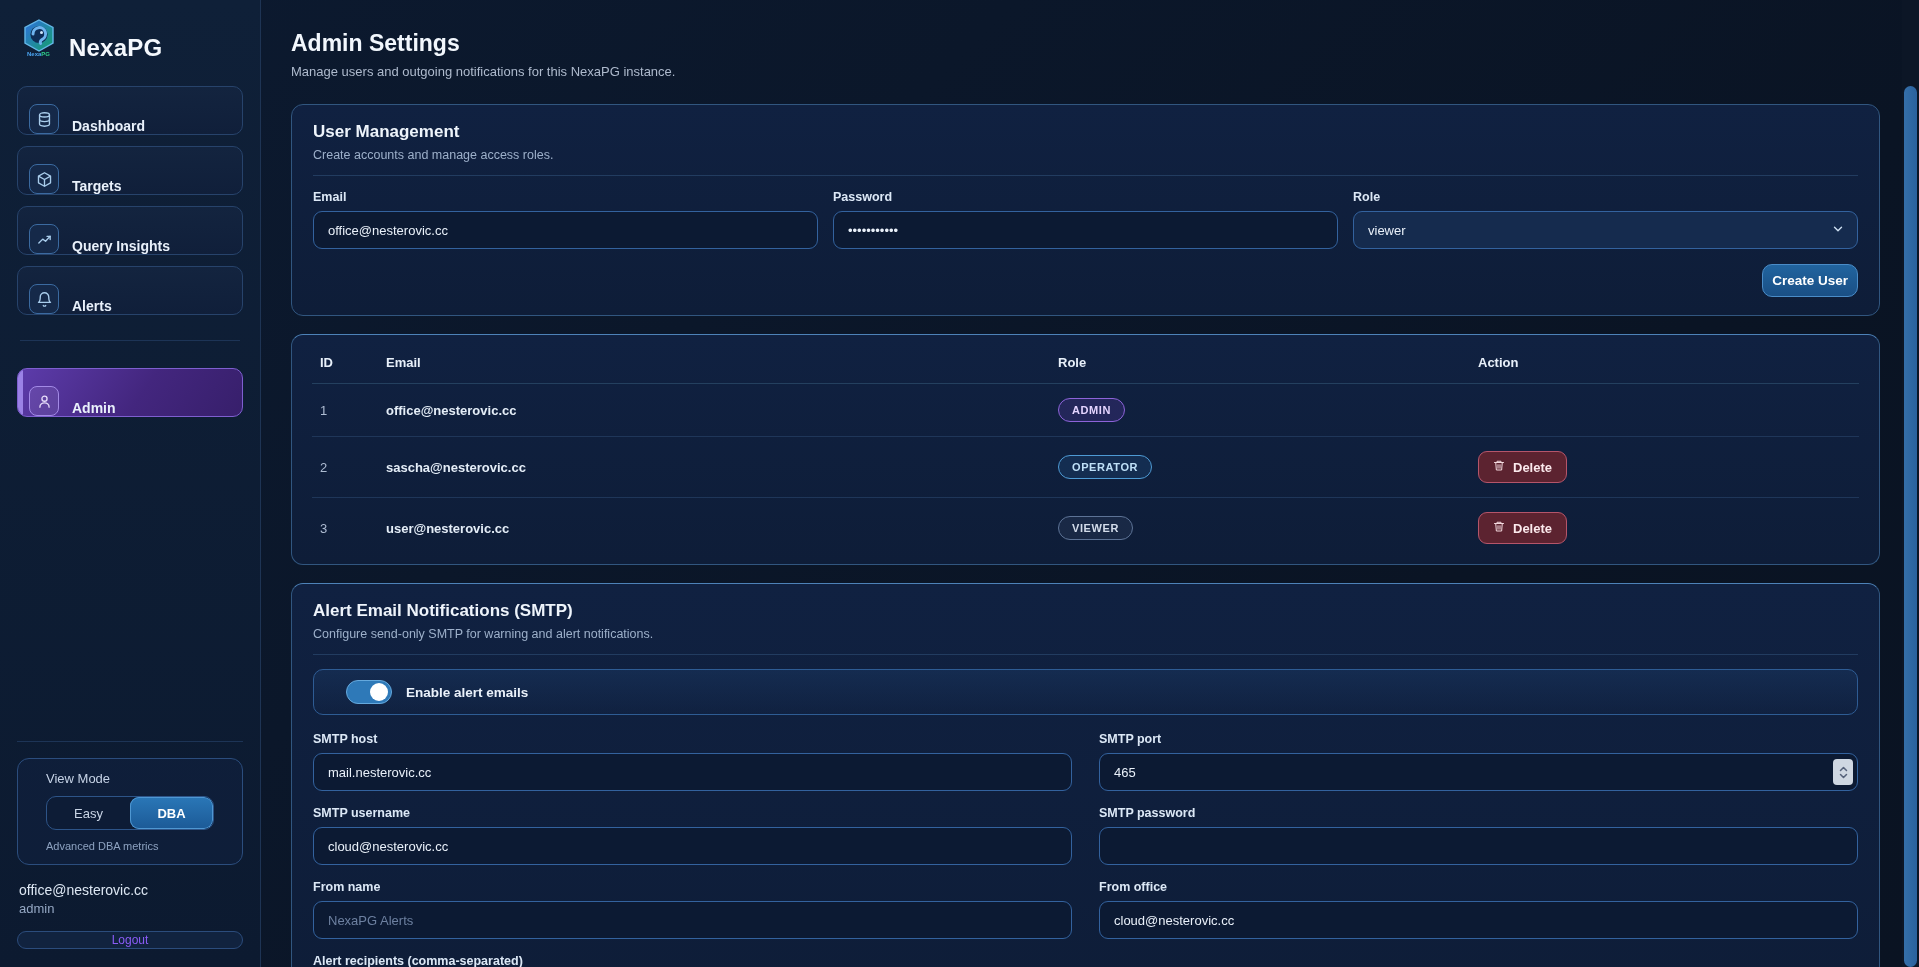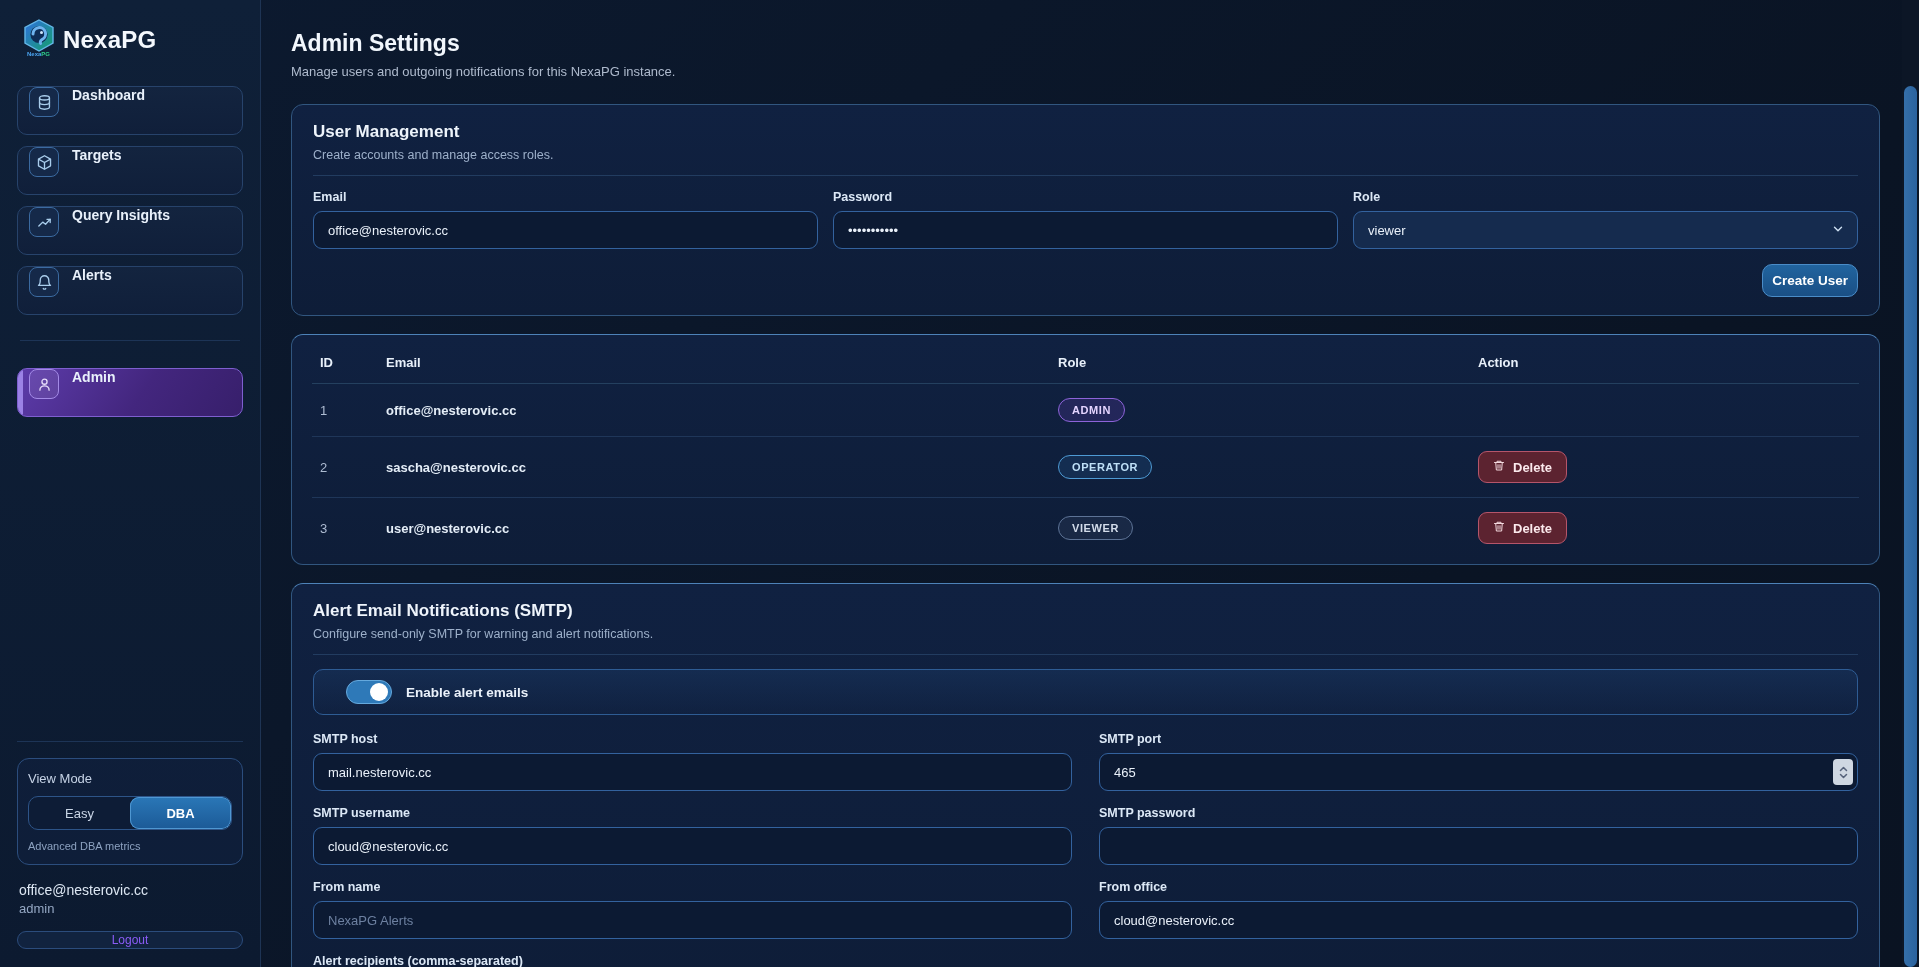--- a/index.html
+++ b/index.html
@@ -9,26 +9,26 @@
     background:linear-gradient(135deg,#0c1a30 0%,#0a1424 70%,#0a1322 100%);
     color:#e8f0fa; display:flex;
   }
   
   .sidebar {
     width:261px; flex:0 0 261px; height:100%;
     background:linear-gradient(180deg,#0f2038 0%,#0c1a30 100%);
     border-right:1px solid #1e3454;
     padding:16px 17px 18px; display:flex; flex-direction:column;
   }
-  .brand { display:flex; align-items:center; gap:4px; margin:2px 2px 24px; }
+  .brand { display:flex; align-items:flex-end; gap:10px; margin:2px 2px 24px; }
   .brand-name { font-size:24px; font-weight:bold; color:#f4f8fd; letter-spacing:0.2px; }
   .nav-item {
     height:49px; margin-bottom:11px; border-radius:10px;
     background:linear-gradient(180deg,#13243f,#101f3a);
-    border:1px solid #27436b; display:flex; align-items:flex-start; gap:13px;
+    border:1px solid #27436b; display:flex; align-items:flex-end; gap:13px;
     padding:0 11px; cursor:pointer;
   }
   .icon-box {
     width:30px; height:30px; border-radius:8px; flex:0 0 30px;
     background:#152949; border:1px solid #3b6aa0; color:#a9cdec;
     display:flex; align-items:center; justify-content:center;
   }
   .nav-label { font-size:14px; font-weight:bold; color:#e9f1fb; }
   .nav-item.active {
     background:linear-gradient(125deg,#5d3cab 0%,#43267e 55%,#371f6b 100%);
@@ -36,21 +36,21 @@
   }
   .nav-item.active::before {
     content:""; position:absolute; left:0; top:0; bottom:0; width:5px;
     background:#9b82e6; border-radius:10px 0 0 10px;
   }
   .nav-item.active .icon-box { background:rgba(255,255,255,0.08); border-color:#a38ae6; color:#e6dcfa; }
   .nav-divider { border-top:1px solid #1d3456; margin:14px 3px 27px; }
   .side-spacer { flex:1; }
   .side-bottom { border-top:1px solid #1d3456; padding-top:16px; }
   .viewmode-box {
-    border:1px solid #2b4d7d; border-radius:12px; padding:12px 10px;
+    border:1px solid #2b4d7d; border-radius:12px; padding:12px 28px;
     background:rgba(19,38,70,0.38);
   }
   .vm-label { font-size:13px; color:#c6d3e6; margin-bottom:10px; }
   .segment {
     display:flex; border:1px solid #2d5488; border-radius:10px;
     background:#0d1c36; height:34px; overflow:hidden;text-align:center;
   }
   .seg-opt {
     flex:1; display:flex; align-items:center; justify-content:center;
     font-size:13px; color:#c9d5e6; cursor:pointer;

